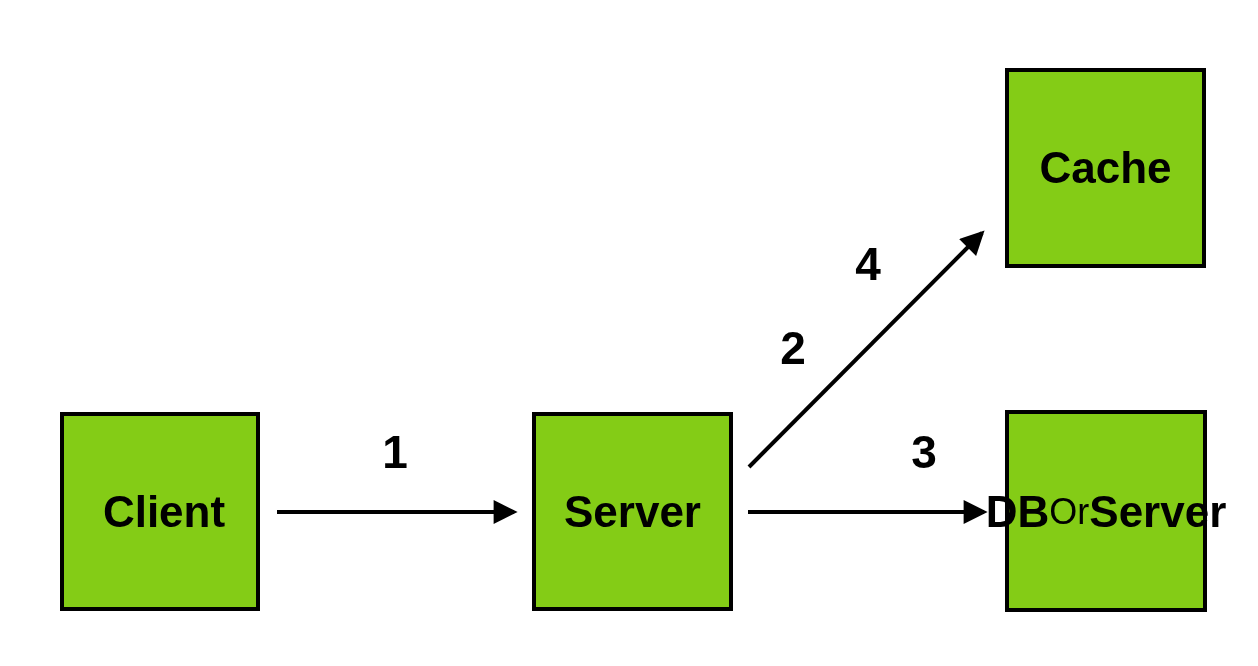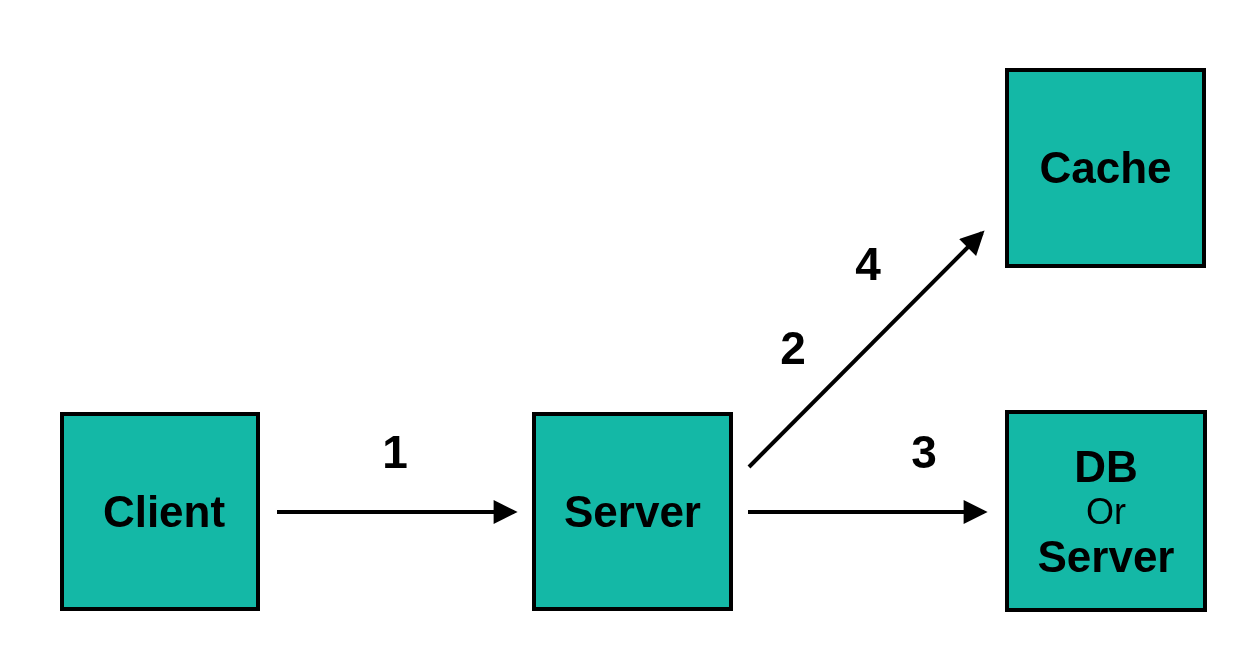--- a/index.html
+++ b/index.html
@@ -20,33 +20,33 @@
     position: absolute;
     left: 0;
     top: 0;
     width: 1258px;
     height: 666px;
   }
   .node {
     position: absolute;
     box-sizing: border-box;
     border: 4px solid #000000;
-    background: #14b8a6;
+    background: #84cc16;
     display: flex;
     align-items: center;
     justify-content: center;
     text-align: center;
     font-weight: bold;
     font-size: 44px;
     line-height: 1;
   }
   .node-client { left: 60px;  top: 412px; width: 200px; height: 199px; padding-left: 8px; }
   .node-server { left: 532px; top: 412px; width: 201px; height: 199px; }
   .node-cache  { left: 1005px; top: 68px; width: 201px; height: 200px; }
-  .node-db     { left: 1005px; top: 410px; width: 202px; height: 202px; flex-direction: column; }
+  .node-db     { left: 1005px; top: 410px; width: 202px; height: 202px; }
   .db-line-main {
     font-size: 44px;
     font-weight: bold;
     line-height: 45px;
   }
   .db-line-or {
     font-size: 36px;
     font-weight: normal;
     line-height: 45px;
   }

